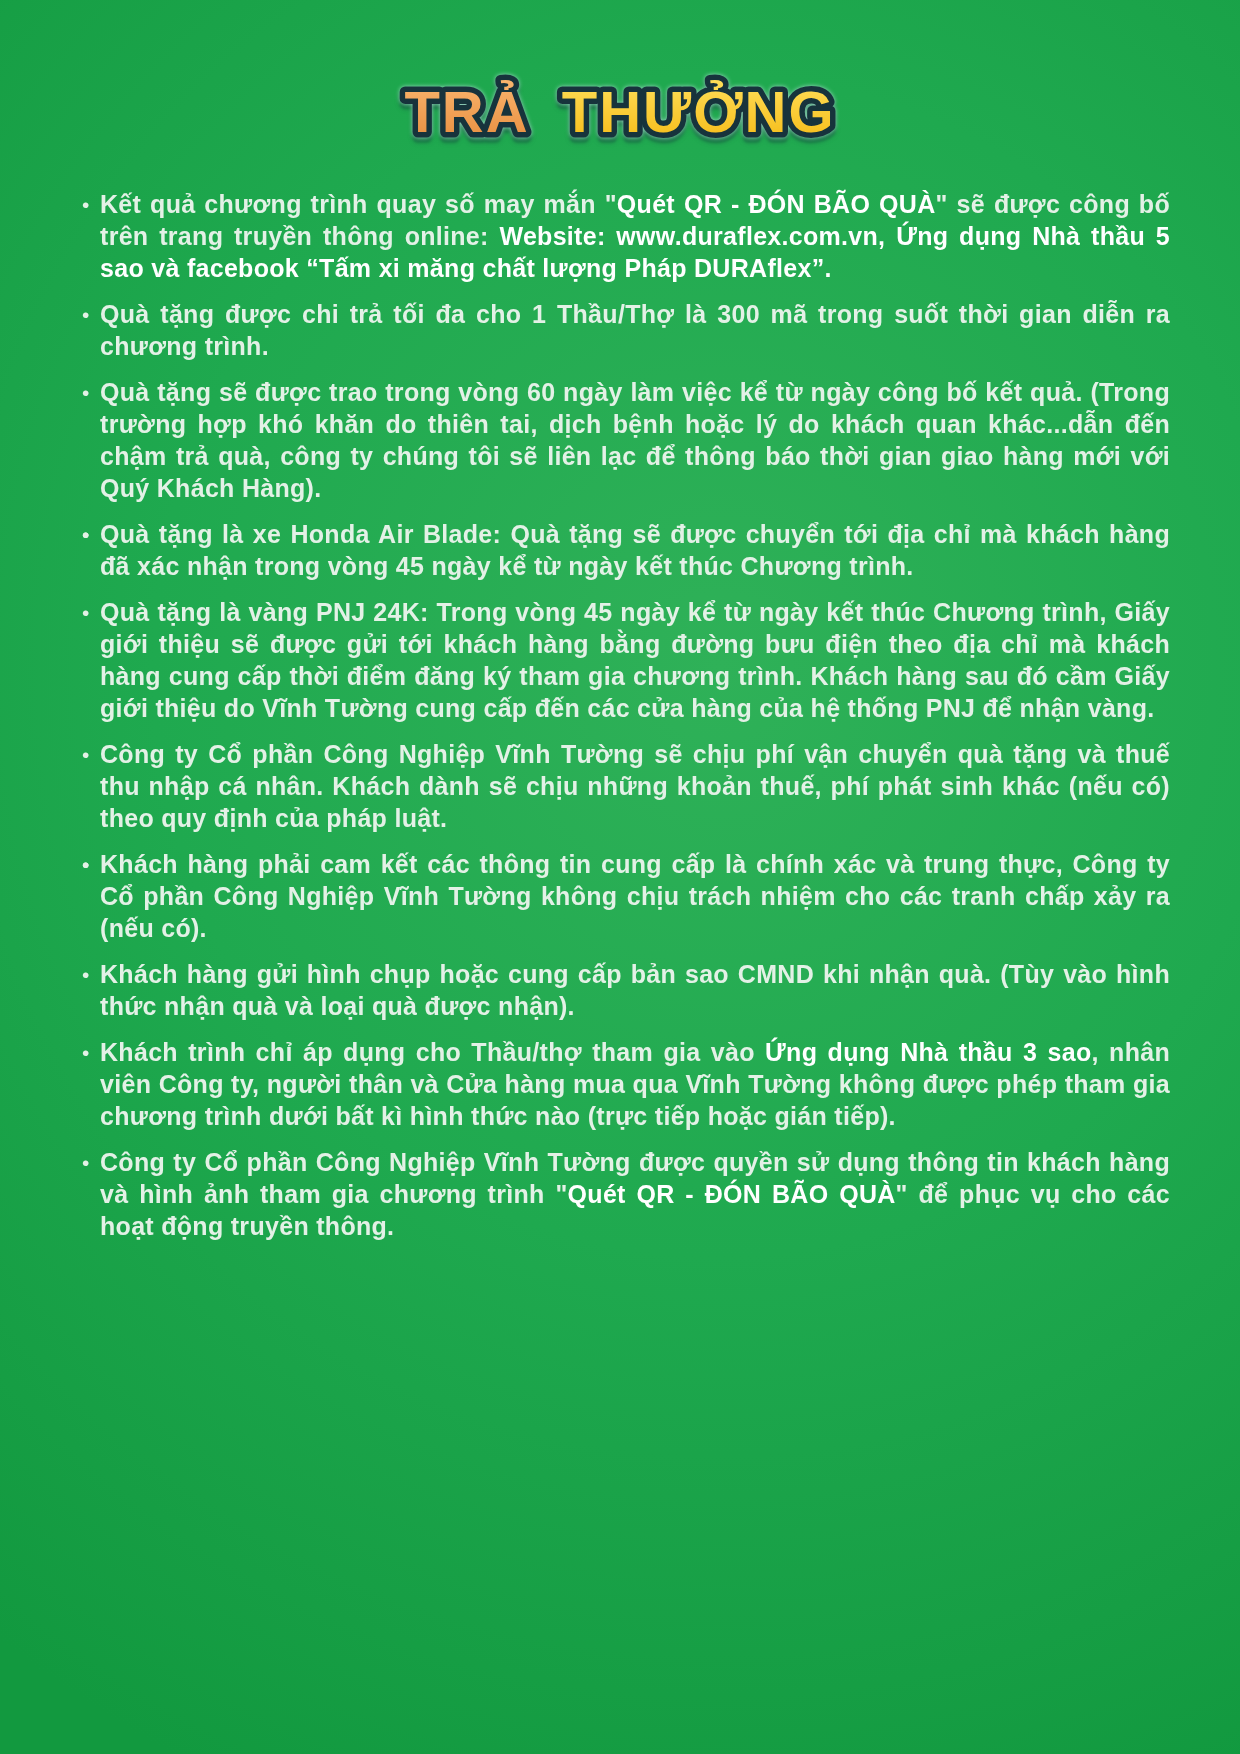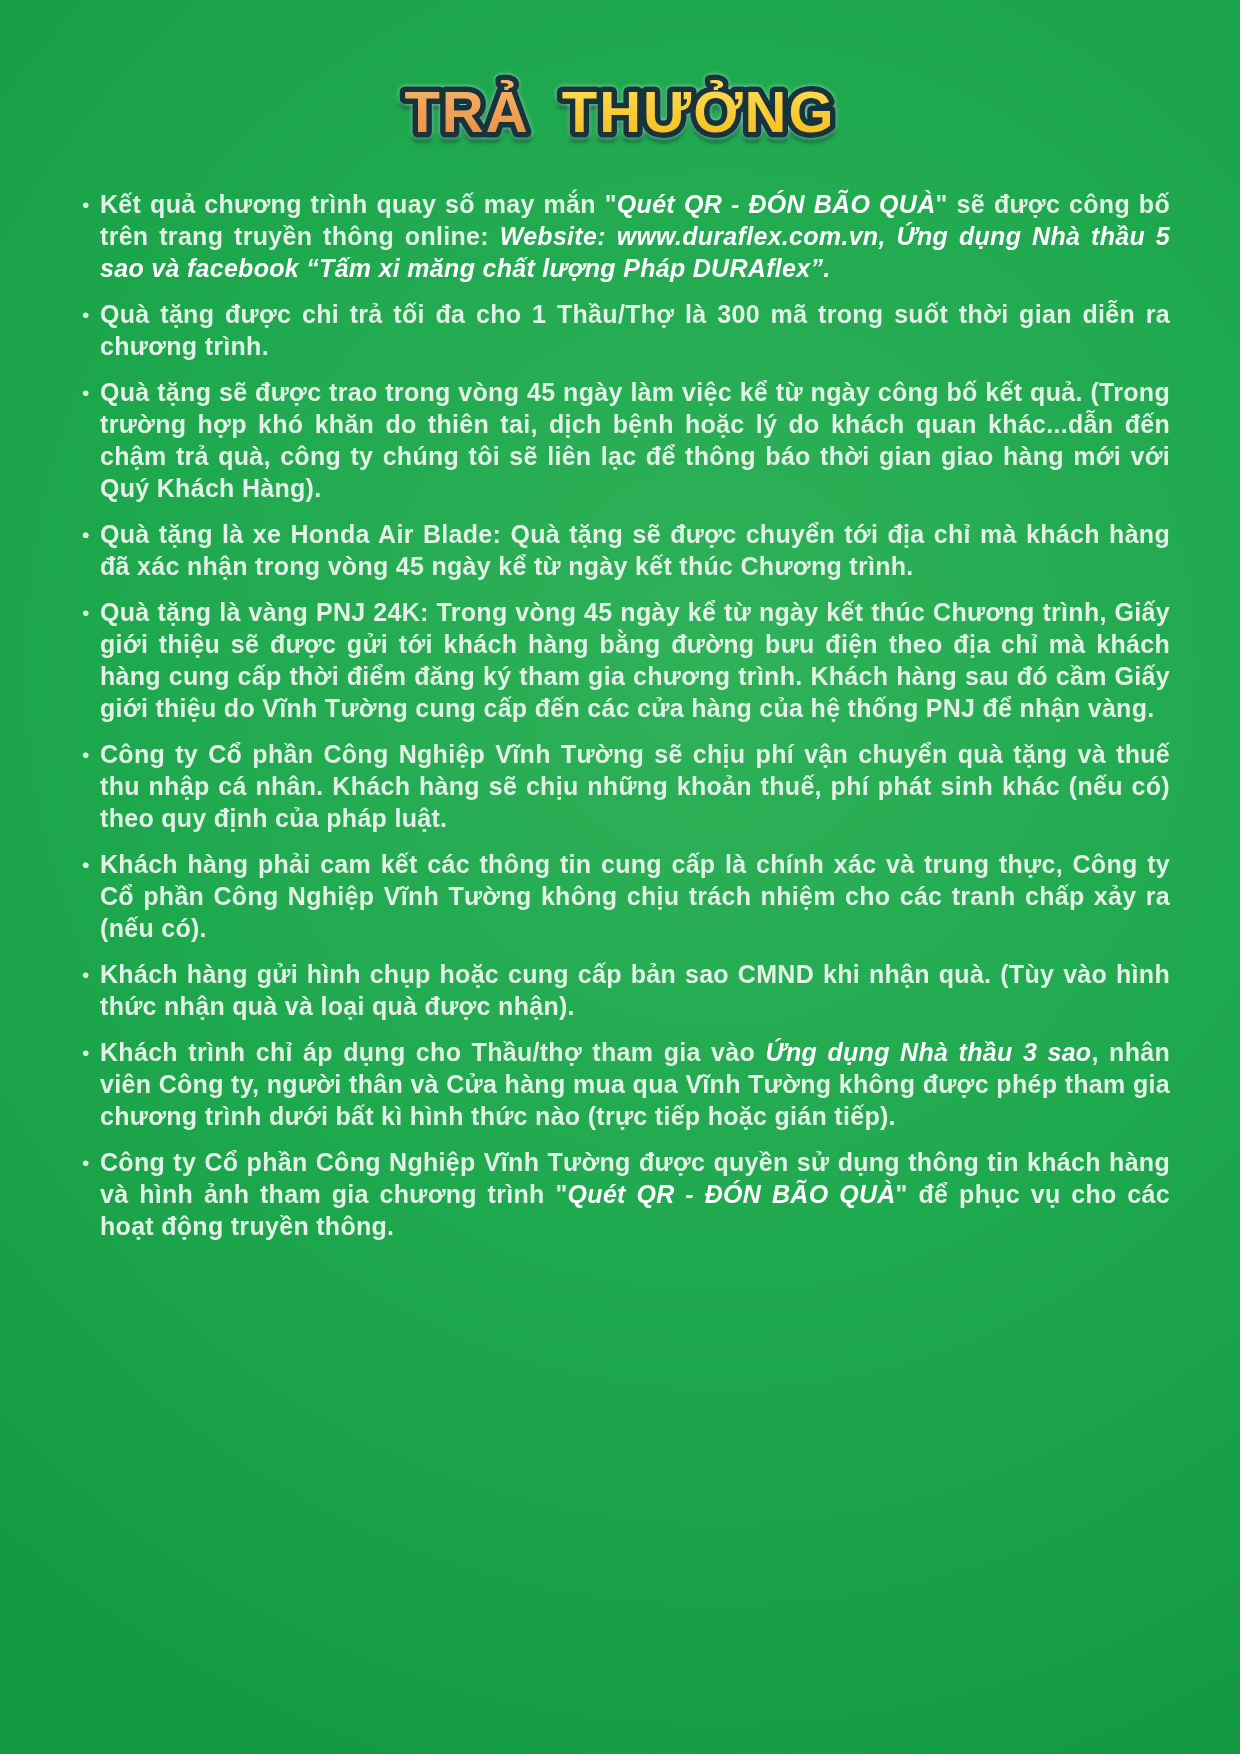--- a/index.html
+++ b/index.html
@@ -47,21 +47,20 @@
     position: absolute;
     left: -2px;
     top: 1px;
     font-size: 21px;
     color: var(--body_text, #E3F1E6);
   }
   .seg { font-weight: 700; }
   .seg.bold {
     font-weight: 700;
     color: var(--bold_text, #FFFFFF);
-    font-style: italic;
   }
 </style>
 </head>
 <body>
 
 <div class="page">
   <div class="header">
     <svg class="title-svg" width="1240" height="108" viewBox="0 0 1240 108" aria-hidden="false">
       <defs>
         <linearGradient id="gradWord1" x1="0" y1="0" x2="0" y2="1">
@@ -76,24 +75,24 @@
       <text x="620" y="76" text-anchor="middle" font-family="Liberation Sans, DejaVu Sans, sans-serif" font-size="58" font-weight="bold" letter-spacing="2" stroke="#17333C" stroke-width="11" stroke-linejoin="round" paint-order="stroke">
         <tspan fill="url(#gradWord1)">TRẢ</tspan>
         <tspan fill="url(#gradWord2)" dx="14">THƯỞNG</tspan>
       </text>
     </svg>
   </div>
 
   <ul class="terms">
       <li class="term"><span class="bullet">•</span><span class="seg">Kết quả chương trình quay số may mắn "</span><span class="seg bold">Quét QR - ĐÓN BÃO QUÀ</span><span class="seg">" sẽ được công bố trên trang truyền thông online: </span><span class="seg bold">Website: www.duraflex.com.vn, Ứng dụng Nhà thầu 5 sao và facebook “Tấm xi măng chất lượng Pháp DURAflex”.</span></li>
       <li class="term"><span class="bullet">•</span><span class="seg">Quà tặng được chi trả tối đa cho 1 Thầu/Thợ là 300 mã trong suốt thời gian diễn ra chương trình.</span></li>
-      <li class="term"><span class="bullet">•</span><span class="seg">Quà tặng sẽ được trao trong vòng 45 ngày làm việc kể từ ngày công bố kết quả. (Trong trường hợp khó khăn do thiên tai, dịch bệnh hoặc lý do khách quan khác...dẫn đến chậm trả quà, công ty chúng tôi sẽ liên lạc để thông báo thời gian giao hàng mới với Quý Khách Hàng).</span></li>
+      <li class="term"><span class="bullet">•</span><span class="seg">Quà tặng sẽ được trao trong vòng 60 ngày làm việc kể từ ngày công bố kết quả. (Trong trường hợp khó khăn do thiên tai, dịch bệnh hoặc lý do khách quan khác...dẫn đến chậm trả quà, công ty chúng tôi sẽ liên lạc để thông báo thời gian giao hàng mới với Quý Khách Hàng).</span></li>
       <li class="term"><span class="bullet">•</span></li>
       <li class="term"><span class="bullet">•</span><span class="seg">Quà tặng là xe Honda Air Blade: Quà tặng sẽ được chuyển tới địa chỉ mà khách hàng đã xác nhận trong vòng 45 ngày kể từ ngày kết thúc Chương trình.</span></li>
       <li class="term"><span class="bullet">•</span><span class="seg">Quà tặng là vàng PNJ 24K: Trong vòng 45 ngày kể từ ngày kết thúc Chương trình, Giấy giới thiệu sẽ được gửi tới khách hàng bằng đường bưu điện theo địa chỉ mà khách hàng cung cấp thời điểm đăng ký tham gia chương trình. Khách hàng sau đó cầm Giấy giới thiệu do Vĩnh Tường cung cấp đến các cửa hàng của hệ thống PNJ để nhận vàng.</span></li>
-      <li class="term"><span class="bullet">•</span><span class="seg">Công ty Cổ phần Công Nghiệp Vĩnh Tường sẽ chịu phí vận chuyển quà tặng và thuế thu nhập cá nhân. Khách hàng sẽ chịu những khoản thuế, phí phát sinh khác (nếu có) theo quy định của pháp luật.</span></li>
+      <li class="term"><span class="bullet">•</span><span class="seg">Công ty Cổ phần Công Nghiệp Vĩnh Tường sẽ chịu phí vận chuyển quà tặng và thuế thu nhập cá nhân. Khách dành sẽ chịu những khoản thuế, phí phát sinh khác (nếu có) theo quy định của pháp luật.</span></li>
       <li class="term"><span class="bullet">•</span></li>
       <li class="term"><span class="bullet">•</span><span class="seg">Khách hàng phải cam kết các thông tin cung cấp là chính xác và trung thực, Công ty Cổ phần Công Nghiệp Vĩnh Tường không chịu trách nhiệm cho các tranh chấp xảy ra (nếu có).</span></li>
       <li class="term"><span class="bullet">•</span><span class="seg">Khách hàng gửi hình chụp hoặc cung cấp bản sao CMND khi nhận quà. (Tùy vào hình thức nhận quà và loại quà được nhận).</span></li>
       <li class="term"><span class="bullet">•</span><span class="seg">Khách trình chỉ áp dụng cho Thầu/thợ tham gia vào </span><span class="seg bold">Ứng dụng Nhà thầu 3 sao</span><span class="seg">, nhân viên Công ty, người thân và Cửa hàng mua qua Vĩnh Tường không được phép tham gia chương trình dưới bất kì hình thức nào (trực tiếp hoặc gián tiếp).</span></li>
       <li class="term"><span class="bullet">•</span><span class="seg">Công ty Cổ phần Công Nghiệp Vĩnh Tường được quyền sử dụng thông tin khách hàng và hình ảnh tham gia chương trình "</span><span class="seg bold">Quét QR - ĐÓN BÃO QUÀ</span><span class="seg">" để phục vụ cho các hoạt động truyền thông.</span></li>
     </ul>
 </div>
 
 </body></html>

